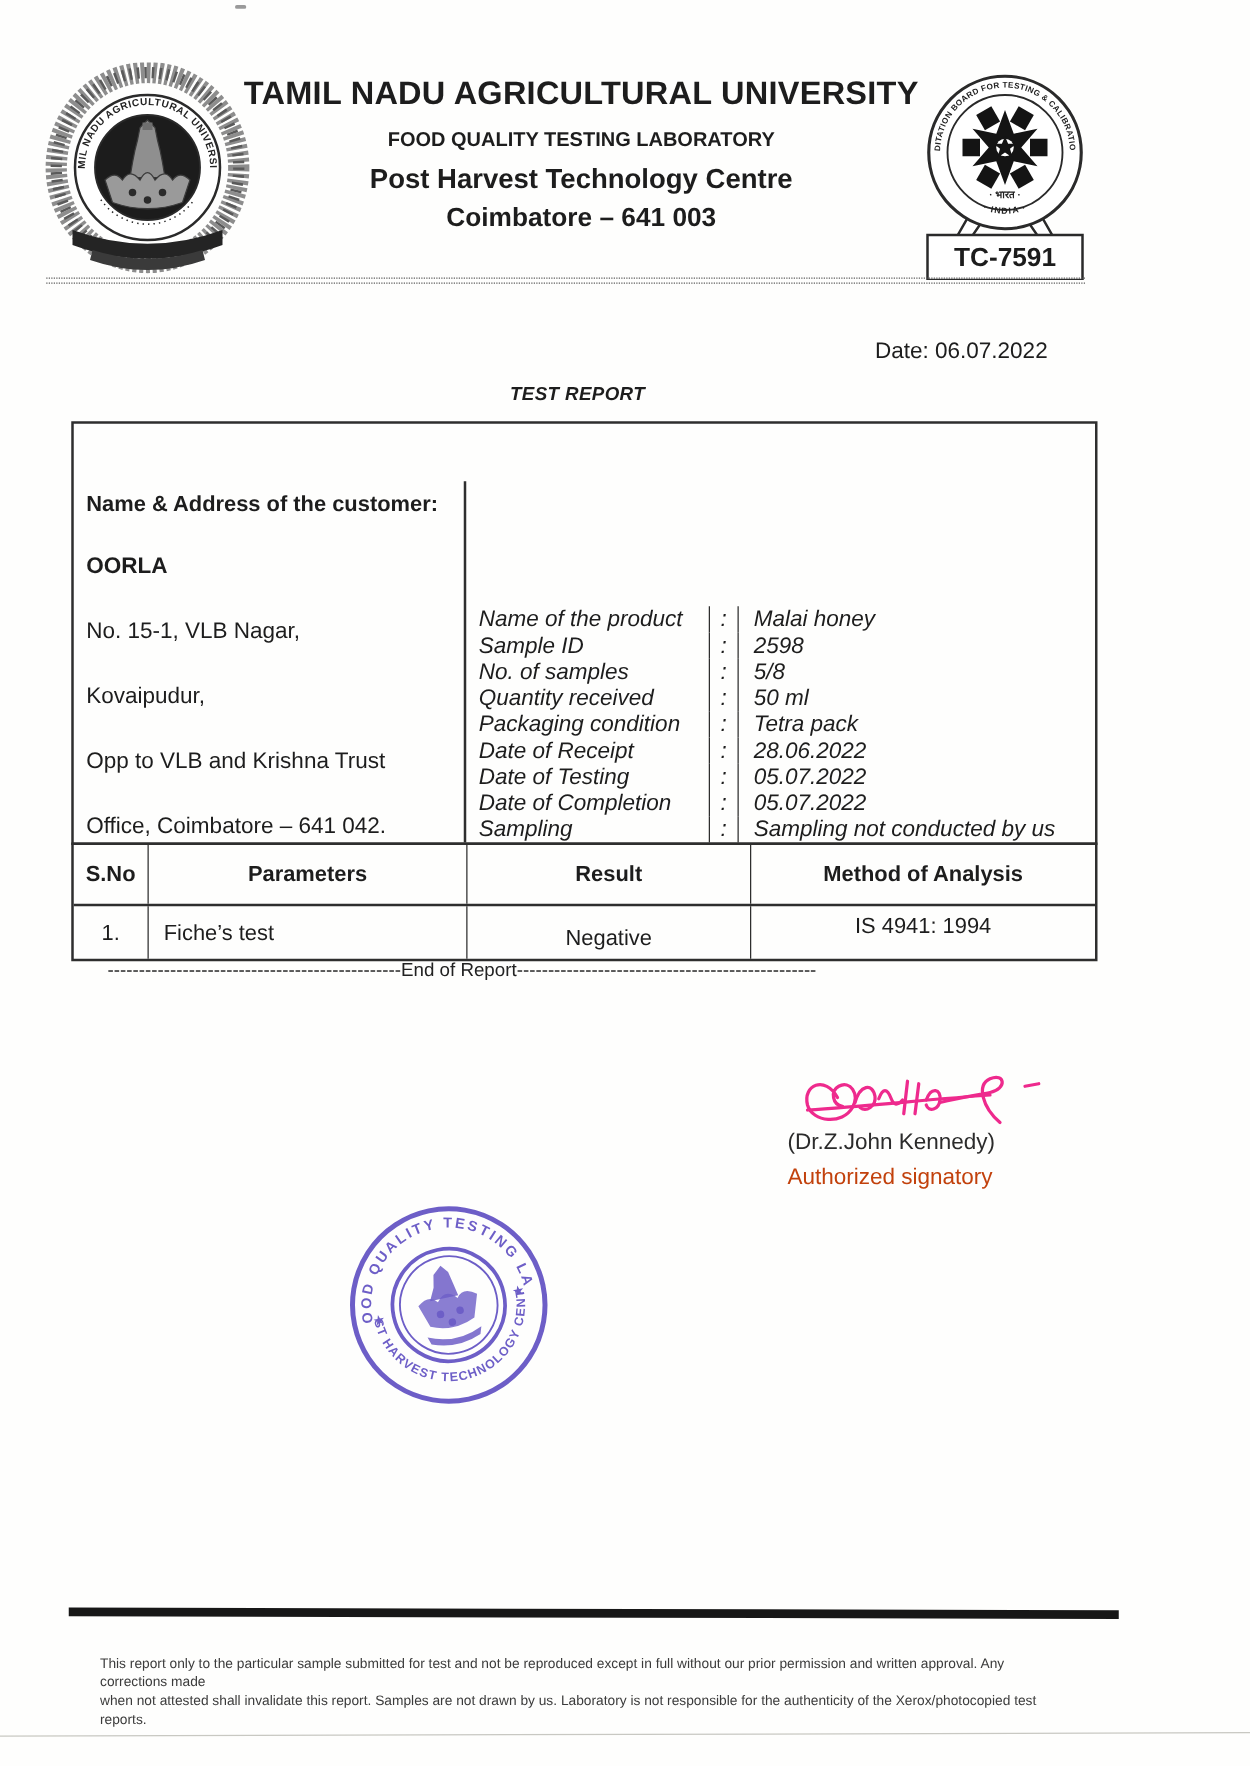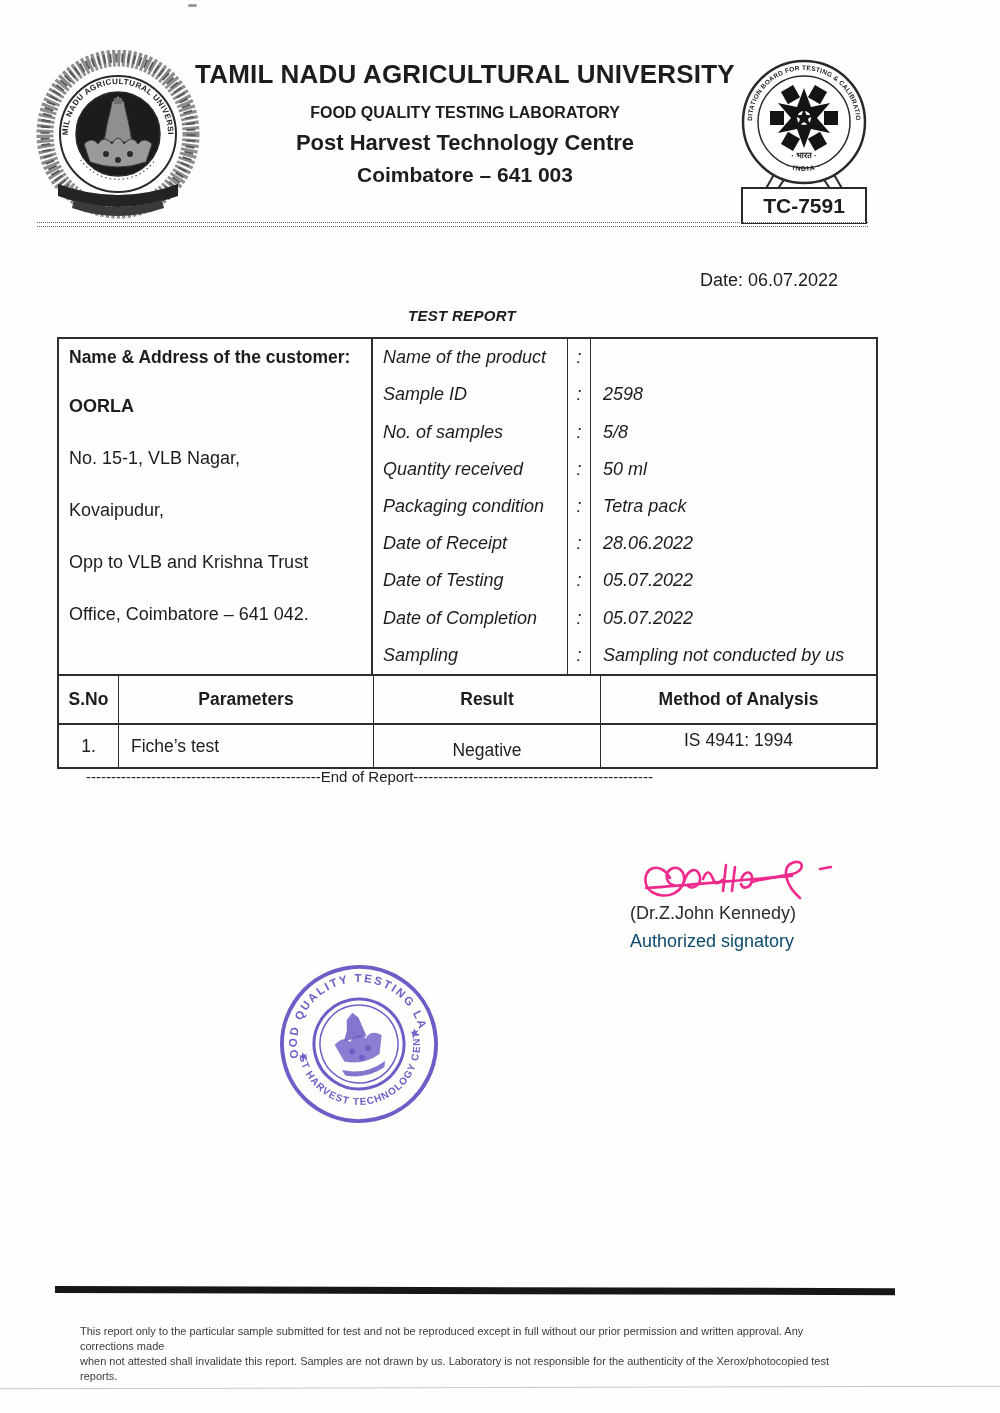--- a/index.html
+++ b/index.html
@@ -19,21 +19,21 @@
     border-top:1px dotted #5f5f5f;border-bottom:1px dotted #5f5f5f;}
   .speck{position:absolute;left:188px;top:4px;width:9px;height:3px;background:#9a9a9a;border-radius:2px;}
 
   
   #report-date{position:absolute;left:700px;top:270px;font-size:18px;}
   #report-title{position:absolute;left:0;top:307px;width:924px;text-align:center;
     font-size:15px;font-weight:bold;letter-spacing:.3px;font-style:italic;}
 
   
   #info-table{position:absolute;left:57px;top:337px;width:821px;height:339px;
-    border:2px solid #2e2e2e;display:flex;box-sizing:border-box;font-size:18px;}
+    border:2px solid #2e2e2e;display:flex;box-sizing:border-box;font-size:18px;align-items:flex-end;}
   #customer-cell{width:314px;border-right:2px solid #2e2e2e;box-sizing:border-box;
     padding:8px 10px 0 10px;}
   .customer-label{font-weight:bold;font-size:17.5px;}
   .customer-name{font-weight:bold;margin-top:24px;}
   .customer-line{line-height:27px;margin-top:25px;}
   #details-cell{flex:1;display:flex;flex-direction:column;font-style:italic;}
   .detail-row{flex:1;display:flex;align-items:center;}
   .detail-label{width:184px;padding-left:10px;}
   .detail-colon{width:22px;text-align:center;border-left:1.5px solid #2e2e2e;
     border-right:1.5px solid #2e2e2e;align-self:stretch;display:flex;align-items:center;justify-content:center;}
@@ -53,21 +53,21 @@
   .res-data .c-param{justify-content:flex-start;padding-left:12px;text-align:right;}
   .res-data .c-method{align-items:flex-start;padding-top:5px;}
   .res-data .c-result{align-items:flex-end;padding-bottom:6px;}
 
   #end-line{position:absolute;left:86px;top:768px;width:760px;font-size:15px;
     white-space:nowrap;overflow:hidden;color:#222;}
 
   
   #signature-svg{position:absolute;left:640px;top:852px;}
   #signatory-name{position:absolute;left:630px;top:903px;font-size:18px;color:#2b2b2b;text-align:right;}
-  #signatory-title{position:absolute;left:630px;top:931px;font-size:18px;color:#0c4a6e;}
+  #signatory-title{position:absolute;left:630px;top:931px;font-size:18px;color:#c2410c;}
 
   
   #stamp{position:absolute;left:275px;top:960px;opacity:.88;transform:rotate(-12deg);}
 
   
   #footer-bar{position:absolute;left:55px;top:1286px;width:840px;height:7px;background:#171717;
     transform:rotate(.15deg);transform-origin:left center;}
   #footer-text{position:absolute;left:80px;top:1300px;width:772px;font-size:11px;
     line-height:15px;color:#3b3b3b;margin-top:24px;}
   #page-edge-line{position:absolute;left:0;top:1387px;width:1000px;height:1px;background:#c8c8c2;
@@ -161,20 +161,21 @@
       <div class="customer-name customer-line">OORLA</div>
       <div class="customer-line">No. 15-1, VLB Nagar,</div>
       <div class="customer-line">Kovaipudur,</div>
       <div class="customer-line">Opp to VLB and Krishna Trust</div>
       <div class="customer-line">Office, Coimbatore – 641 042.</div>
     </div>
     <div id="details-cell">
       <div class="detail-row">
         <div class="detail-label">Name of the product</div>
         <div class="detail-colon">:</div>
+        <div class="detail-value">Malai honey</div>
       </div>
       <div class="detail-row">
         <div class="detail-label">Sample ID</div>
         <div class="detail-colon">:</div>
         <div class="detail-value">2598</div>
       </div>
       <div class="detail-row">
         <div class="detail-label">No. of  samples</div>
         <div class="detail-colon">:</div>
         <div class="detail-value">5/8</div>

